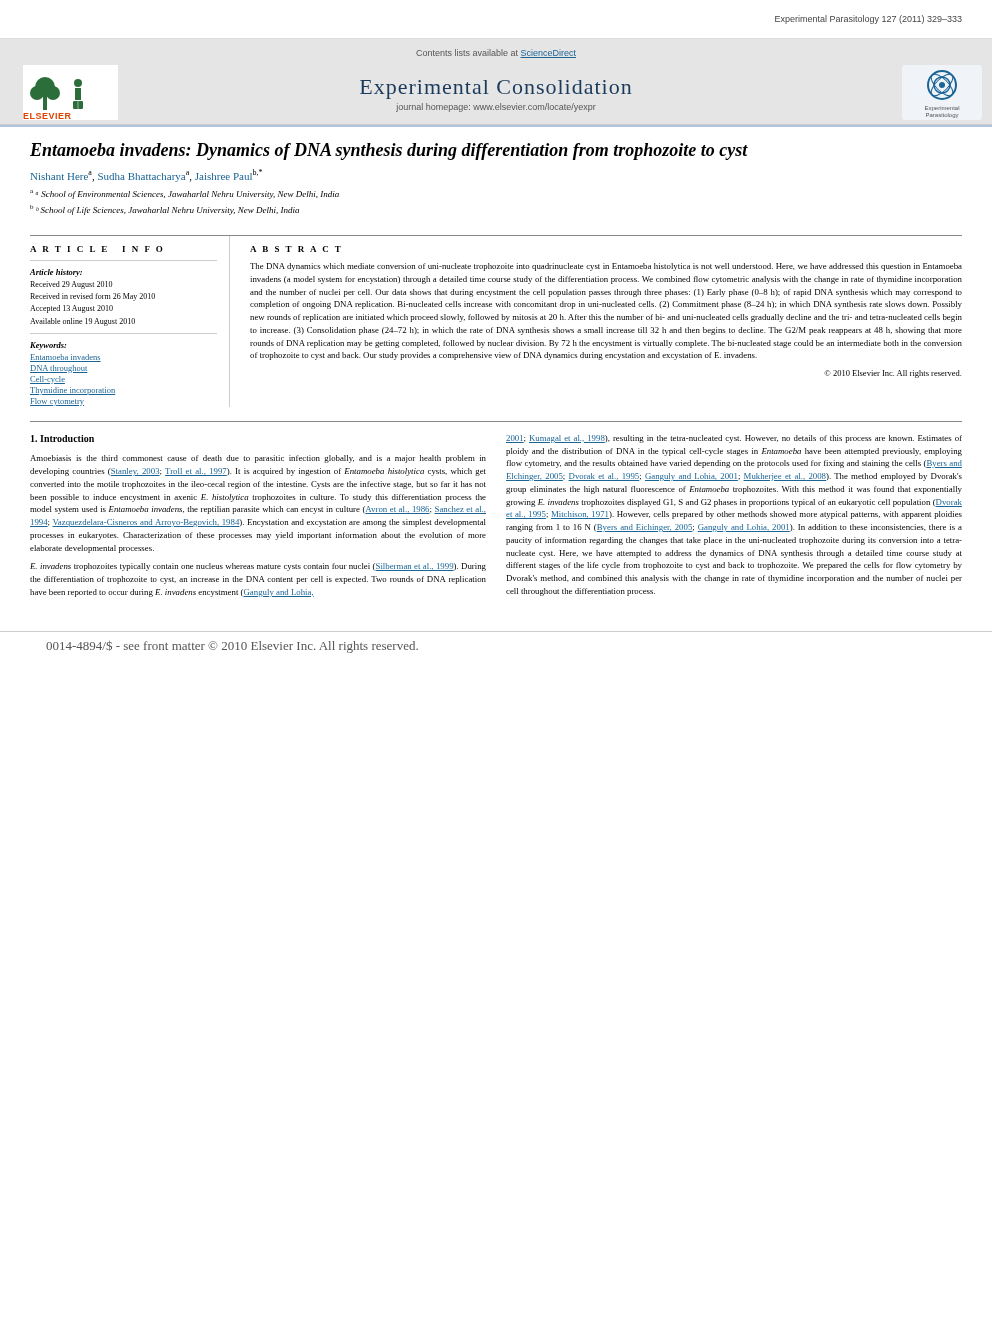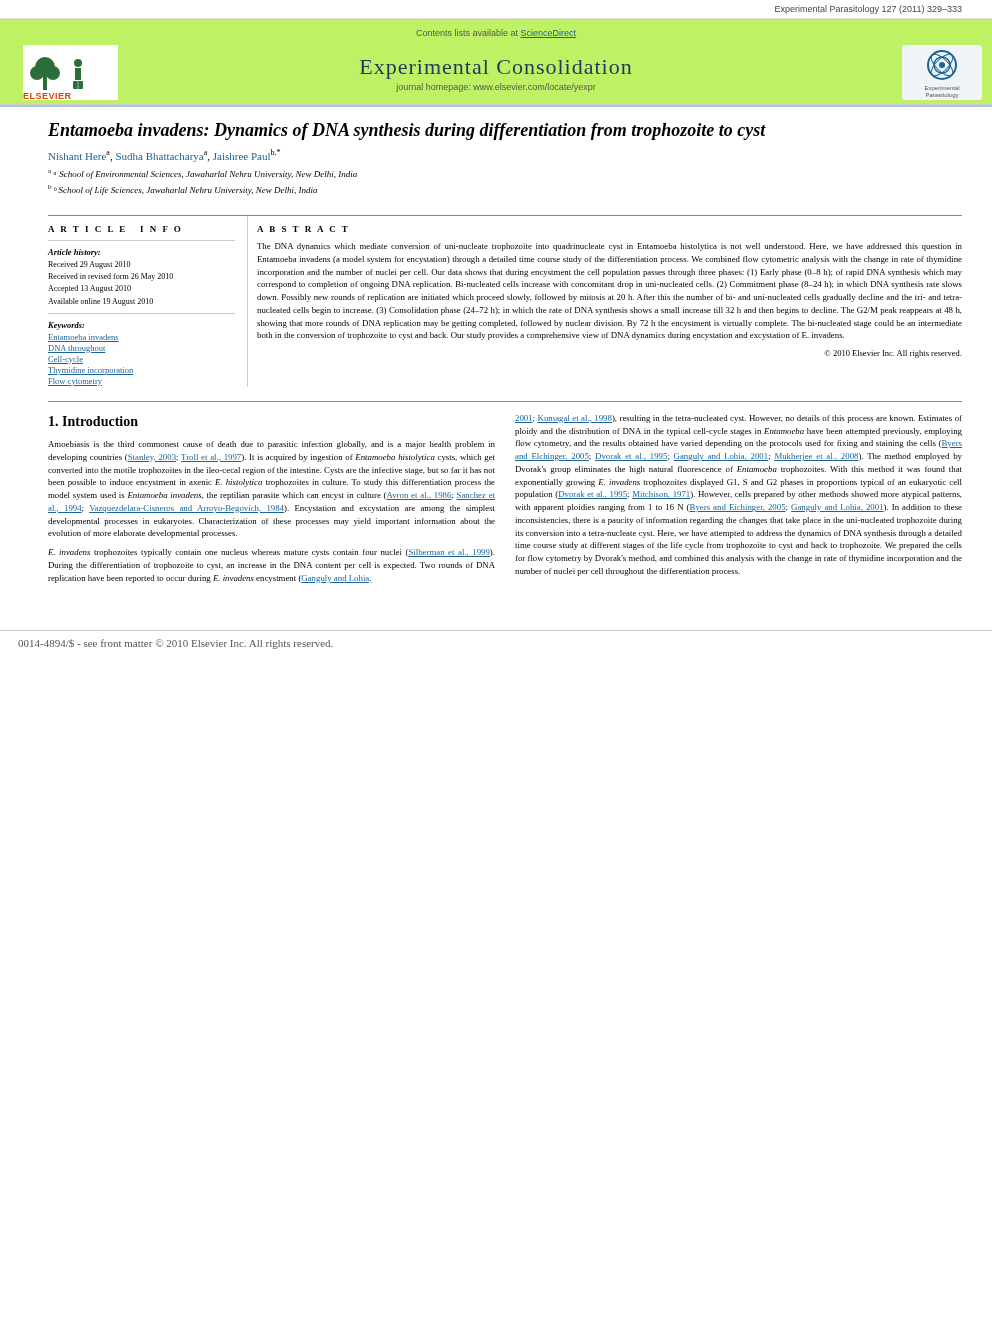--- a/index.html
+++ b/index.html
@@ -7,21 +7,21 @@
       font-family: 'Times New Roman', Times, serif;
       font-size: 10px;
       background: #fff;
       color: #000;
       width: 992px;
       min-height: 1323px;
     }
 
     
     .journal-header {
-      background: #bef264;
+      background: #e5e5e5;
       border-bottom: 2px solid #b0c4de;
       padding: 6px 0 0 0;
     }
     .journal-top-row {
       display: flex;
       align-items: center;
       justify-content: space-between;
       padding: 4px 10px;
     }
     .journal-logo-left {
@@ -53,21 +53,21 @@
       justify-content: flex-end;
     }
     .journal-divider {
       border: none;
       border-top: 1px solid #ccc;
       margin: 0;
     }
 
     
     .content-wrapper {
-      padding: 12px 30px 20px 48px;
+      padding: 12px 30px 20px 30px;
     }
 
     
     .article-title {
       font-size: 18px;
       font-weight: bold;
       font-style: italic;
       margin-bottom: 4px;
       line-height: 1.3;
       color: #000;
@@ -88,21 +88,21 @@
       font-size: 9px;
       margin-bottom: 18px;
       line-height: 1.5;
       color: #000;
     }
     .affiliations sup { font-size: 7px; }
 
     
     .article-body {
       display: flex;
-      gap: 5px;
+      gap: 16px;
       margin-top: 8px;
       border-top: 1px solid #888;
     }
 
     
     .article-info {
       width: 200px;
       min-width: 200px;
       padding-top: 8px;
       border-right: 1px solid #ccc;
@@ -179,41 +179,41 @@
       gap: 20px;
       margin-top: 10px;
     }
     .text-col {
       flex: 1;
       font-size: 8.8px;
       line-height: 1.45;
       text-align: justify;
     }
     .section-heading {
-      font-size: 14px;
+      font-size: 10px;
       font-weight: bold;
       margin-bottom: 6px;
       color: #000;
     }
     .para {
       margin-bottom: 6px;
       font-size: 8.8px;
       line-height: 1.45;
       text-align: justify;
     }
     .para .ref-link { color: #1a6496; text-decoration: underline; }
     .italic { font-style: italic; }
 
     
     .page-footer {
       border-top: 1px solid #ccc;
-      padding: 6px 18px;
-      font-size: 11px;
+      padding: 6px 46px;
+      font-size: 13px;
       color: #555;
-      margin-top: 20px;
+      margin-top: 6px;
     }
     .footer-note {
       margin-bottom: 2px;
     }
 
     
     .corresponding-note {
       font-size: 8px;
       margin-top: 8px;
       padding-top: 4px;
@@ -225,21 +225,21 @@
       font-family: Arial, sans-serif;
       font-size: 9px;
       text-align: center;
       color: #555;
       padding: 3px 0;
     }
 
     .header-top-strip {
       background: #fff;
       border-bottom: 1px solid #ddd;
-      padding: 4px 30px;
+      padding: 14px 30px;
       text-align: right;
       font-family: Arial, sans-serif;
       font-size: 9px;
       color: #444;
     }
   </style>
 </head>
 <body>
 
 <div class="header-top-strip">

